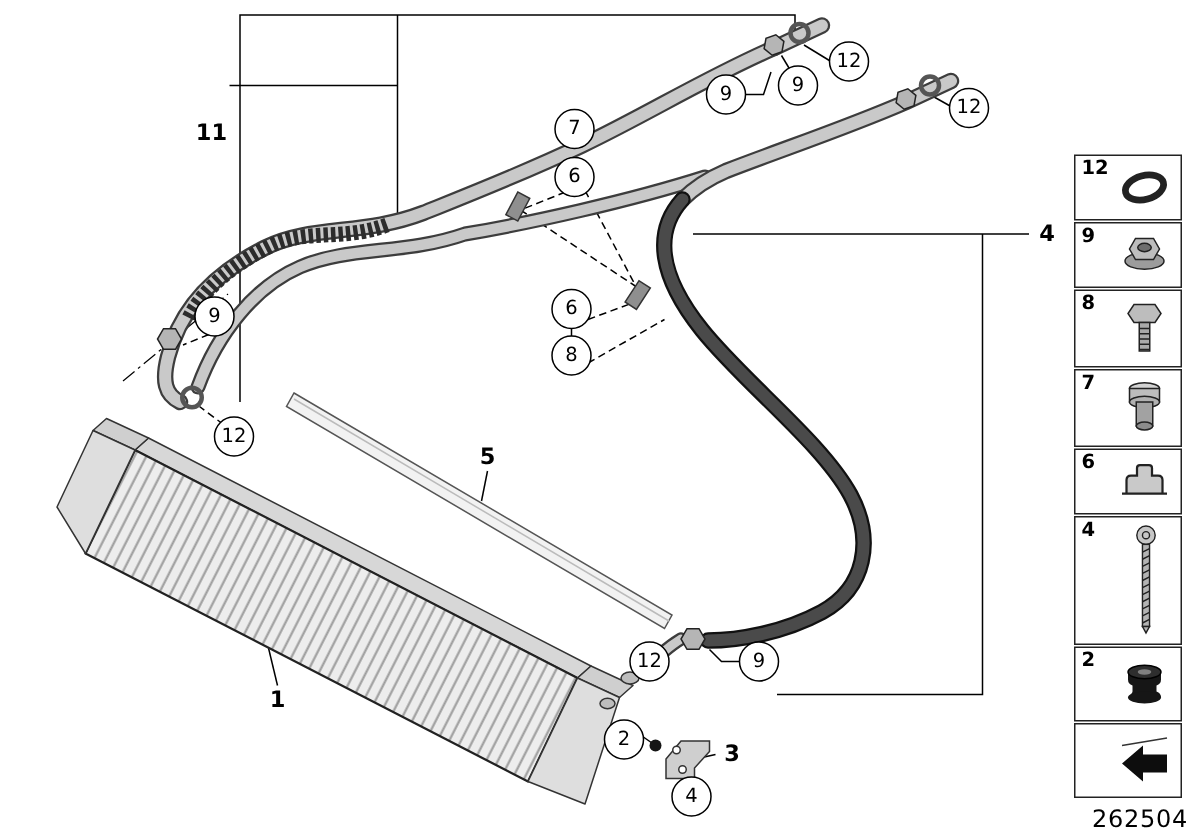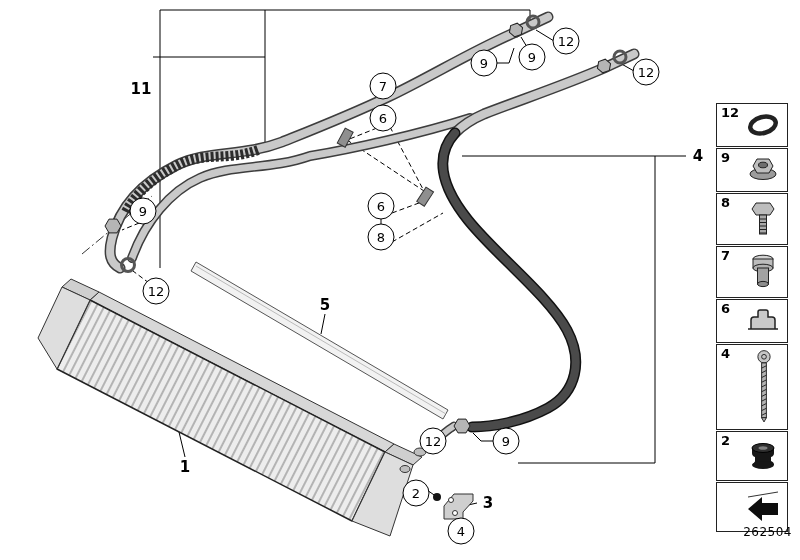--- a/index.html
+++ b/index.html
@@ -9,21 +9,21 @@
   #callouts{position:absolute;left:0;top:0;width:800px;height:560px;pointer-events:none;}
   .callout{position:absolute;transform:translate(-50%,-50%);pointer-events:auto;}
   .callout.circled{width:25px;height:25px;background:#fff;border:1.5px solid #000;border-radius:50%;
     display:flex;align-items:center;justify-content:center;font-size:13px;font-weight:500;line-height:1;}
   .callout.plain{font-size:15px;font-weight:700;background:#fff;padding:0 2px;line-height:1;}
   #legend{position:absolute;left:716px;top:103px;width:72px;display:flex;flex-direction:column;gap:1px;}
   .legend-box{position:relative;border:1px solid #222;background:#fff;box-sizing:border-box;
     display:flex;align-items:center;justify-content:flex-end;padding-right:6px;}
   .legend-num{position:absolute;top:2px;left:4px;font-size:13px;font-weight:600;line-height:1;}
   .legend-icon{display:flex;align-items:center;justify-content:center;}
-  .diagram-number{position:absolute;right:8px;bottom:21px;font-size:12px;letter-spacing:0.5px;}
+  .diagram-number{position:absolute;right:8px;bottom:5px;font-size:16px;letter-spacing:0.5px;}
 </style>
 </head>
 <body>
 
 <div class="stage">
 
   <svg id="art" viewBox="0 0 800 560" width="800" height="560">
     <defs>
       <pattern id="fins" width="7" height="7" patternUnits="userSpaceOnUse" patternTransform="rotate(27)">
         <rect width="7" height="7" fill="#ededed"></rect>

